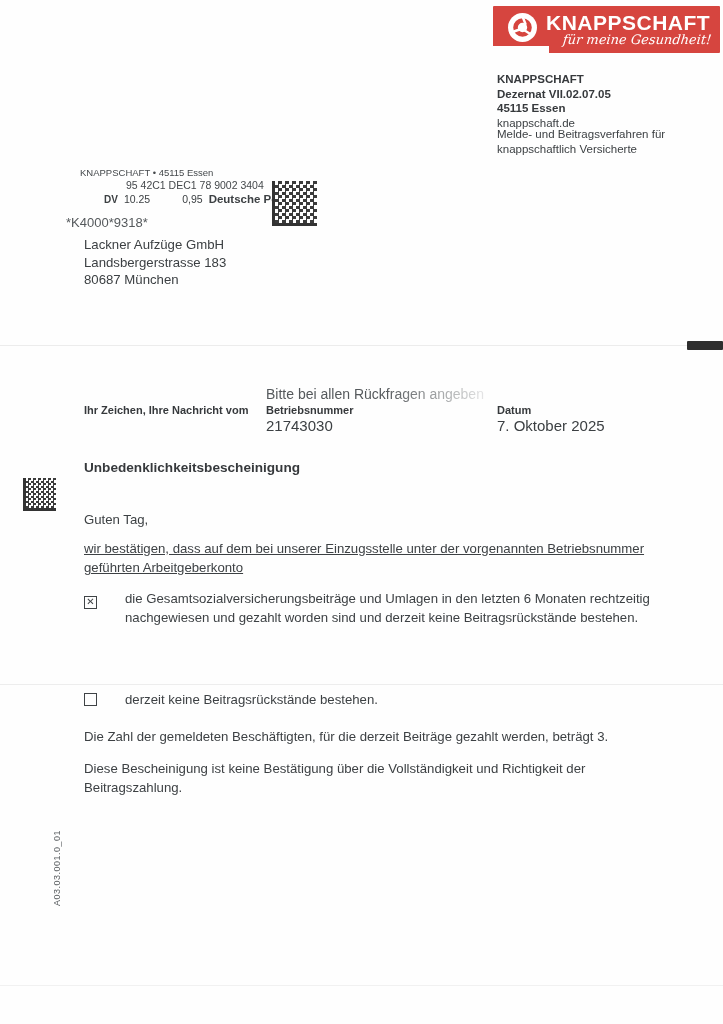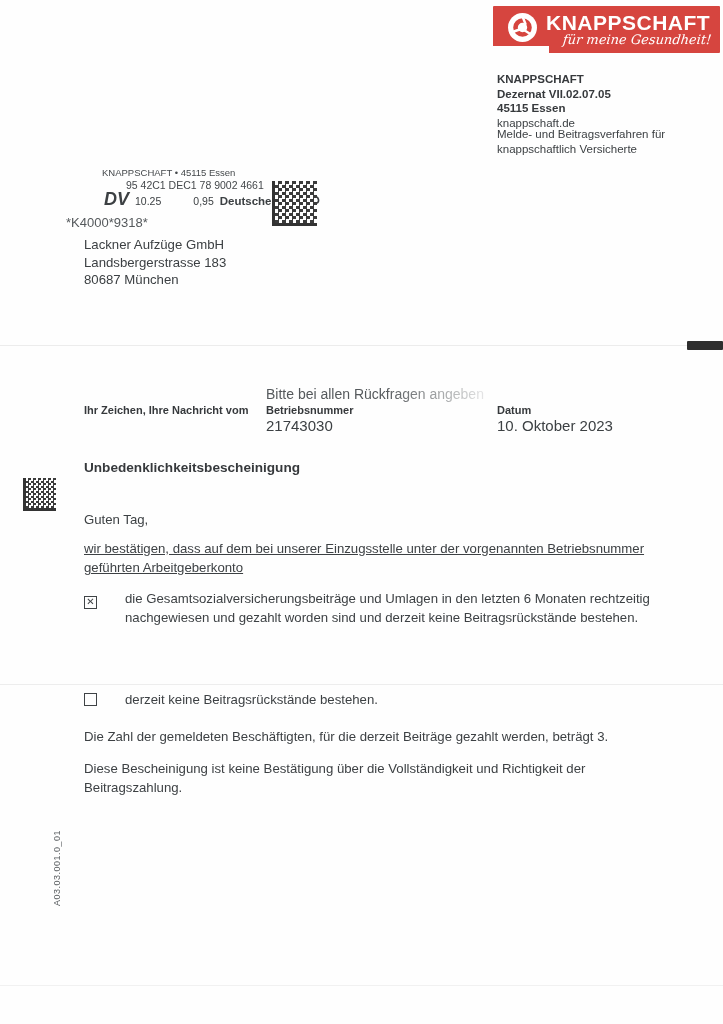--- a/index.html
+++ b/index.html
@@ -15,24 +15,24 @@
   .logo-box{position:absolute;left:493px;top:6px;width:227px;height:47px;background:#d6453f;border-radius:1px;}
   .logo-box::after{content:"";position:absolute;left:0;bottom:0;width:56px;height:7px;background:#fefefe;}
   .logo-inner{position:absolute;left:14px;top:6px;display:flex;align-items:flex-start;}
   .logo-text{margin-left:8px;color:#ffffff;font-weight:bold;font-size:21px;letter-spacing:.5px;line-height:22px;}
   .logo-tag{position:absolute;left:70px;top:26px;color:#fff;font-family:"DejaVu Serif",serif;font-style:italic;font-size:13px;transform:skewX(-6deg);white-space:nowrap;}
   
   .hdr{left:497px;top:72px;font-size:11.5px;line-height:14.5px;}
   .hdr .reg{font-weight:normal;}
   .hdr-svc{left:497px;top:127px;font-size:11.5px;line-height:14.5px;}
   
-  .sender-line{left:102px;top:167px;font-size:9.5px;color:#44484b;}
+  .sender-line{left:80px;top:167px;font-size:9.5px;color:#44484b;}
   .frank-code{left:126px;top:179px;font-size:10.5px;color:#44484b;}
   .dv-line{left:104px;top:189px;font-size:10.5px;color:#3c4043;display:flex;align-items:baseline;gap:6px;}
-  .dv-line .dv{font-size:18px;font-weight:bold;font-style:italic;}
+  .dv-line .dv{font-size:10px;font-weight:bold;}
   .dv-line .carrier{font-weight:bold;font-size:11.5px;}
   .kcode{left:66px;top:215px;font-size:13px;color:#55595c;}
   
   .dm{background:conic-gradient(#3b3b3b 25%,#fefefe 0 50%,#3b3b3b 0 75%,#fefefe 0) 0 0/7px 7px;border-left:3px solid #333;border-bottom:3px solid #333;}
   .dm.small{background-size:5px 5px;}
   
   .rcpt{left:84px;top:236px;font-size:13.2px;line-height:17.5px;color:#3c4043;}
   
   .fold{position:absolute;left:0;right:0;height:1px;}
   .edge-bar{position:absolute;left:687px;top:341px;width:36px;height:9px;background:#2e2e2e;border-radius:1px;}
@@ -83,21 +83,21 @@
     <div class="b">Dezernat VII.02.07.05</div>
     <div class="b">45115 Essen</div>
     <div class="reg">knappschaft.de</div>
   </div>
   <div class="abs hdr-svc">
     <div>Melde- und Beitragsverfahren für</div>
     <div>knappschaftlich Versicherte</div>
   </div>
 
   <div class="abs sender-line">KNAPPSCHAFT  •  45115 Essen</div>
-  <div class="abs frank-code">95 42C1 DEC1 78 9002 4661</div>
+  <div class="abs frank-code">95 42C1 DEC1 78 9002 3404</div>
   <div class="abs dv-line">
     <span class="dv">DV</span>
     <span>10.25</span>
     <span style="width:20px;"></span>
     <span>0,95</span>
     <span class="carrier">Deutsche Post</span>
     <span>
       <svg width="16" height="14" viewBox="0 0 20 17" style="position:relative;top:2px;">
         <path d="M2,13 C1,6 7,2 12,4 C17,6 17,12 12,13 C8,14 6,10 9,8" fill="none" stroke="#3a3e41" stroke-width="2" stroke-linecap="round"></path>
       </svg>
@@ -110,21 +110,21 @@
     <div>Lackner Aufzüge GmbH</div>
     <div>Landsbergerstrasse 183</div>
     <div>80687 München</div>
   </div>
 
   <div class="abs ref-label b" style="left:84px;top:404px;">Ihr Zeichen, Ihre Nachricht vom</div>
   <div class="abs ref-note">Bitte bei allen Rückfragen angeben</div>
   <div class="abs ref-label b" style="left:266px;top:404px;">Betriebsnummer</div>
   <div class="abs ref-val" style="left:266px;top:417px;">21743030</div>
   <div class="abs ref-label b" style="left:497px;top:404px;">Datum</div>
-  <div class="abs ref-val" style="left:497px;top:417px;">10. Oktober 2023</div>
+  <div class="abs ref-val" style="left:497px;top:417px;">7. Oktober 2025</div>
 
   <div class="abs subject b">Unbedenklichkeitsbescheinigung</div>
   <div class="abs dm small" style="left:23px;top:478px;width:30px;height:30px;"></div>
 
   <div class="abs body-txt" style="left:84px;top:510px;">Guten Tag,</div>
 
   <div class="abs body-txt" style="left:84px;top:539px;width:578px;text-decoration:underline;">wir bestätigen, dass auf dem bei unserer Einzugsstelle unter der vorgenannten Betriebsnummer geführten Arbeitgeberkonto</div>
 
   <div class="abs" style="left:84px;top:591px;">
     <span class="cb"><span>✕</span></span>

